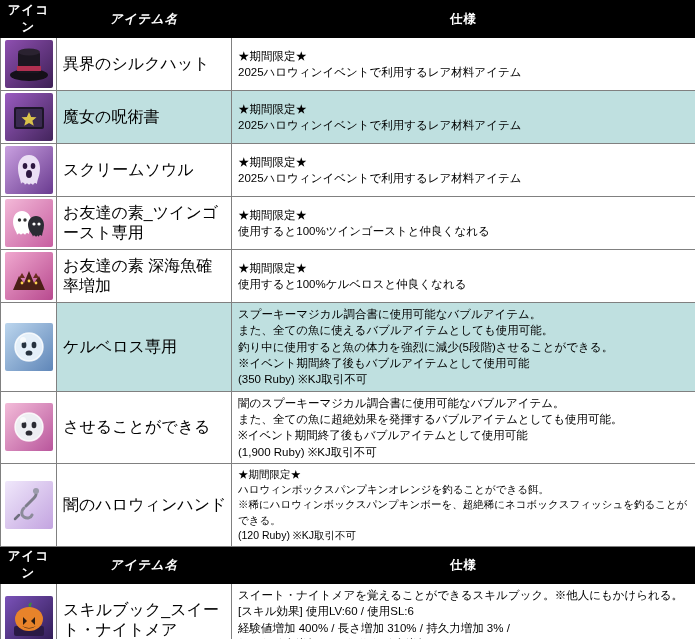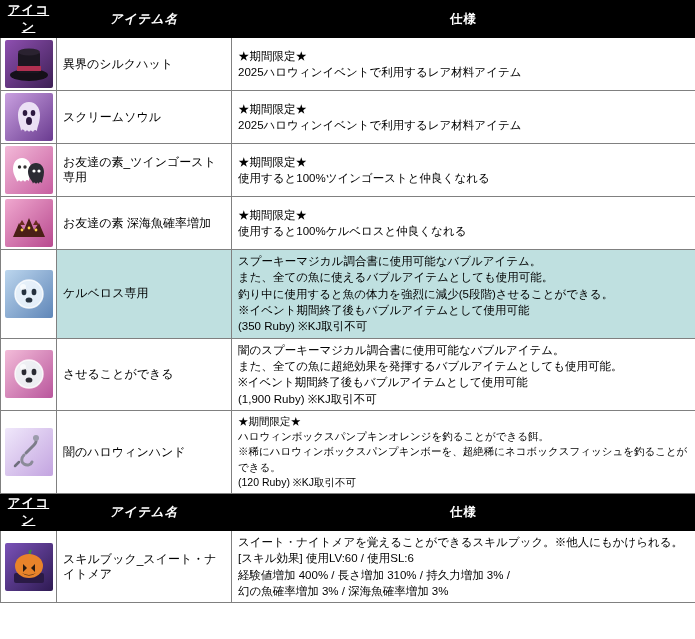--- a/index.html
+++ b/index.html
@@ -24,37 +24,37 @@
     background: #000000;
     color: #ffffff;
     font-weight: bold;
     text-align: center;
     font-size: 12.5px;
     letter-spacing: 1px;
     height: 18px;
     padding: 1px 0;
     border: 1px solid #000;
   }
-  .hdr-icon { width: 56px; text-decoration: underline; }
+  .hdr-icon { width: 56px; }
   .hdr-name { width: 175px; font-style: italic; }
   .hdr-spec { width: 464px; }
 
   .row td {
     border: 1px solid #808080;
     vertical-align: middle;
   }
   .cell-icon {
     width: 56px;
     padding: 2px;
     text-align: center;
   }
   .cell-name {
     width: 175px;
     padding: 2px 4px 2px 6px;
-    font-size: 12px;
+    font-size: 16px;
     line-height: 1.25;
   }
   .cell-spec {
     width: 464px;
     padding: 3px 5px 3px 6px;
     font-size: 11.5px;
     line-height: 1.42;
     white-space: pre-line;
   }
   .spec-small {
@@ -108,20 +108,41 @@
           <rect x="12" y="26" width="24" height="5" fill="#b03050"></rect>
           <ellipse cx="24" cy="12" rx="11" ry="3.5" fill="#2a2230"></ellipse>
         </svg>
       </span>
     </td>
     <td class="cell-name bg-white">異界のシルクハット</td>
     <td class="cell-spec bg-white">★期間限定★
 2025ハロウィンイベントで利用するレア材料アイテム</td>
   </tr>
 
+  <tr class="row">
+    <td class="cell-icon">
+      <span class="tile">
+        <svg viewBox="0 0 48 48">
+          <defs>
+                <linearGradient id="g2" x1="0" y1="0" x2="1" y2="1">
+            <stop offset="0" stop-color="#9a5cc0"></stop>
+                  <stop offset="1" stop-color="#43245c"></stop>
+          </linearGradient>
+              </defs>
+          <rect width="48" height="48" fill="url(#g2)"></rect>
+          <rect x="9" y="14" width="30" height="22" rx="2" fill="#1d1628"></rect>
+          <rect x="11" y="16" width="26" height="18" rx="1" fill="#3a2a50"></rect>
+          <path d="M24 19 l2.2 5 5.3.3 -4.1 3.4 1.4 5.1 -4.8-2.9 -4.8 2.9 1.4-5.1 -4.1-3.4 5.3-.3z" fill="#d9c24a"></path>
+        </svg>
+      </span>
+    </td>
+    <td class="cell-name bg-teal">魔女の呪術書</td>
+    <td class="cell-spec bg-teal">★期間限定★
+2025ハロウィンイベントで利用するレア材料アイテム</td>
+  </tr>
 
   <tr class="row">
     <td class="cell-icon">
       <span class="tile">
         <svg viewBox="0 0 48 48">
           <defs>
                 <linearGradient id="g3" x1="0" y1="0" x2="1" y2="1">
             <stop offset="0" stop-color="#c9a0e0"></stop>
                   <stop offset="1" stop-color="#6a3b90"></stop>
           </linearGradient>

